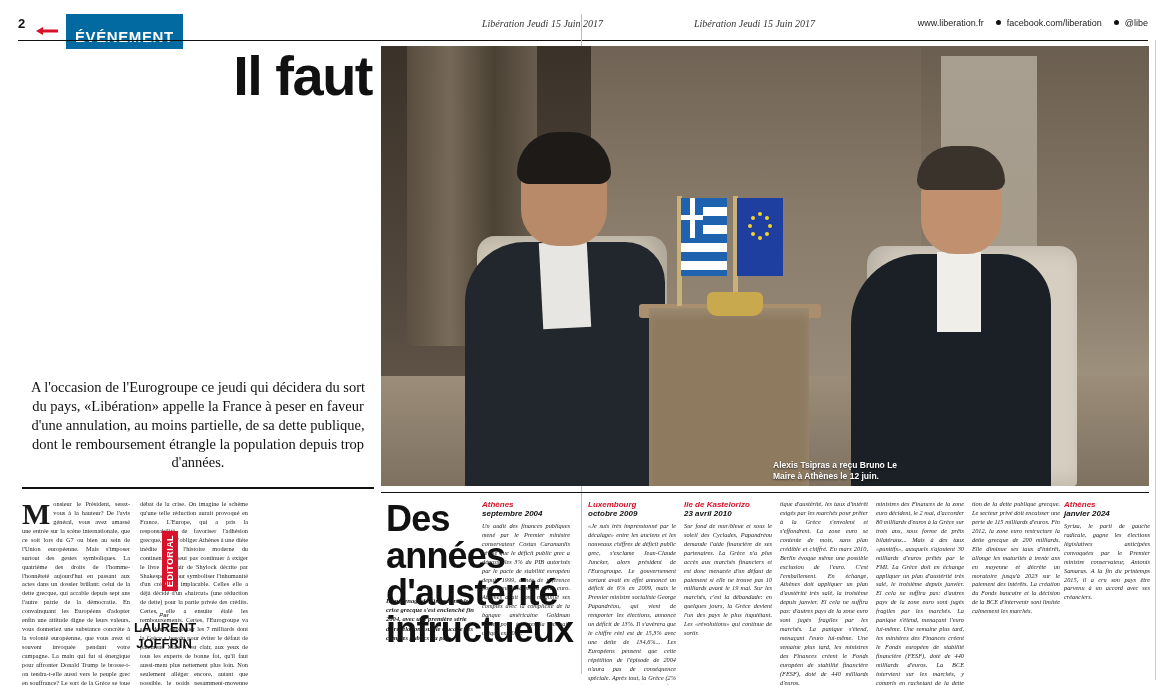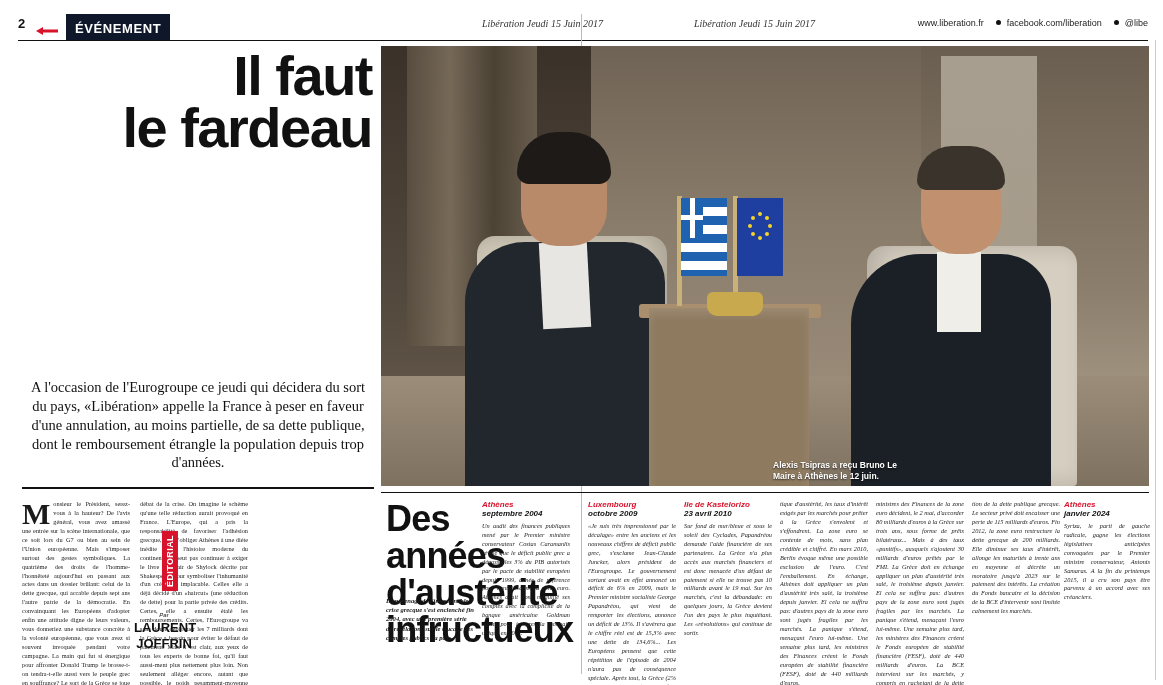--- a/index.html
+++ b/index.html
@@ -43,27 +43,27 @@
     left: 18px;
     top: 7px;
     width: 22px;
     height: 8px;
     color: #d8122a;
   }
   .rubrique {
     position: absolute;
     left: 48px;
     top: 0px;
-    background: #0f172a;
+    background: #0369a1;
     color: #ffffff;
     font-family: "Liberation Sans", sans-serif;
     font-weight: bold;
-    font-size: 13px;
+    font-size: 15px;
     letter-spacing: 0.6px;
-    padding: 7px 9px 4px 9px;
+    padding: 14px 9px 4px 9px;
   }
   .dateline-left {
     position: absolute;
     left: 464px;
     top: 4px;
     font-size: 10px;
     font-style: italic;
     color: #333;
   }
   .dateline-right {
@@ -395,21 +395,20 @@
       <span class="dot"></span>
       <span>@libe</span>
     </div>
   </div>
   <div class="rule-top"></div>
   <div class="gutter-rule"></div>
   <div class="right-edge-rule"></div>
 
   <div class="headline">
     <span>Il faut</span>
-    <span>le fardeau</span>
   </div>
   <div class="chapeau">A l'occasion de l'Eurogroupe ce jeudi qui décidera du sort du pays, «Libération» appelle la France à peser en faveur d'une annulation, au moins partielle, de sa dette publique, dont le remboursement étrangle la population depuis trop d'années.</div>
   <div class="rule-chapeau"></div>
 
   <div class="photo">
     <div class="ph-wall-left"></div>
     <div class="ph-curtain"></div>
     <div class="ph-wall-right"></div>
     <div class="ph-window"></div>
     <div class="ph-floor"></div>

